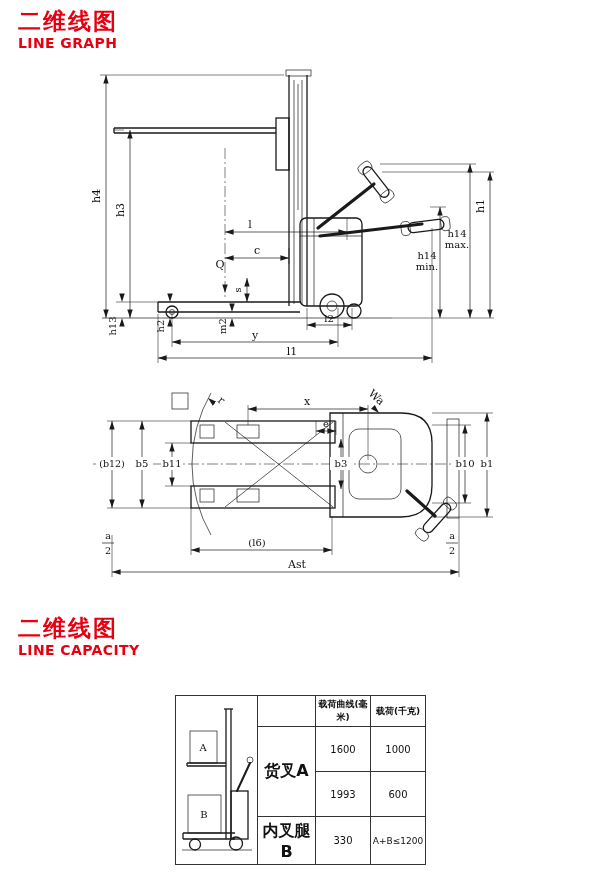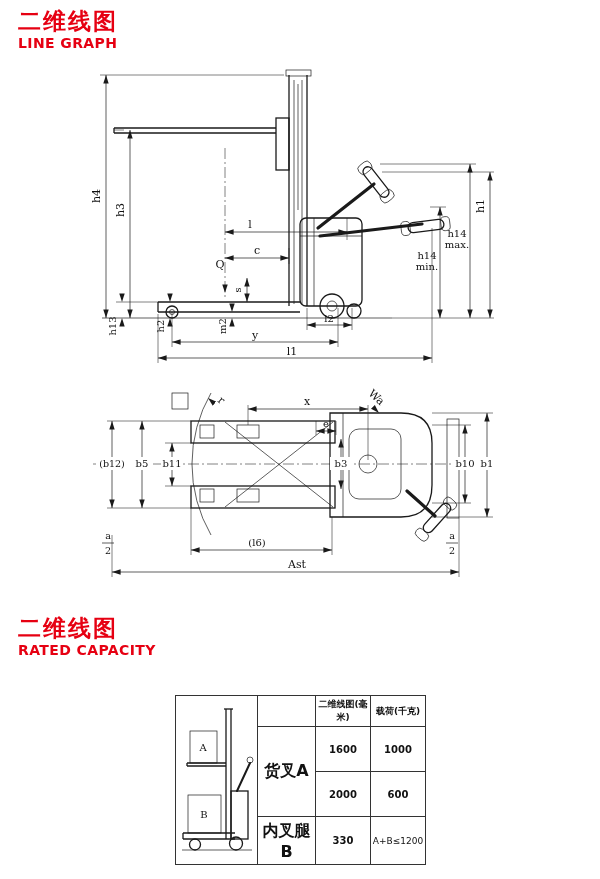--- a/index.html
+++ b/index.html
@@ -21,21 +21,21 @@
   .s1 .dim{marker-start:url(#arr1);marker-end:url(#arr1);}
   .s1 .dimend{marker-end:url(#arr1);}
   .s2 .dim{marker-start:url(#arr2);marker-end:url(#arr2);}
   .s2 .dimend{marker-end:url(#arr2);}
   .wbg{fill:#ffffff;stroke:none;}
   
   .cap-table{position:absolute;left:175px;top:695px;width:250px;border-collapse:collapse;table-layout:fixed;color:#111;}
   .cap-table td,.cap-table th{border:1px solid #333;text-align:center;vertical-align:middle;padding:0;overflow:hidden;}
   .cap-table th{font-size:9px;font-weight:bold;}
   .cap-table .grp{font-size:16px;font-weight:bold;}
-  .cap-table .num{font-size:10px;font-weight:bold;}
+  .cap-table .num{font-size:10px;font-weight:normal;}
   .cap-table .small{font-size:9px;font-weight:normal;}
   .hrow{height:31px;}
   .r1{height:45px;}
   .r2{height:45px;}
   .r3{height:48px;}
   .diagram-cell{vertical-align:middle;}
   .diagram-cell svg{display:block;margin:4px auto;}
 </style>
 </head>
 <body>
@@ -264,21 +264,21 @@
     <text x="23" y="154" text-anchor="middle" class="t9">a</text>
     <text x="23" y="169" text-anchor="middle" class="t9">2</text>
     <text x="367" y="154" text-anchor="middle" class="t9">a</text>
     <text x="367" y="169" text-anchor="middle" class="t9">2</text>
     <text x="172" y="161" text-anchor="middle" class="t10">(l6)</text>
     <text x="212" y="183" text-anchor="middle">Ast</text>
   </svg>
 
   <div class="sec-header" style="top:615px;">
     <div class="sec-title">二维线图</div>
-    <div class="sec-sub">RATED CAPACITY</div>
+    <div class="sec-sub">LINE CAPACITY</div>
   </div>
 
   <table class="cap-table">
     <colgroup>
         <col style="width:82px">
         <col style="width:58px">
         <col style="width:55px">
         <col style="width:55px">
       </colgroup>
     <tbody>
@@ -303,30 +303,30 @@
             <circle class="out" cx="16" cy="141.5" r="5.5"></circle>
             <circle class="out" cx="57" cy="140.5" r="6.5"></circle>
           </g>
           <rect class="thin" x="11" y="28" width="27" height="32"></rect>
           <rect class="thin" x="9" y="92" width="33" height="38"></rect>
           <text x="24" y="48" text-anchor="middle" class="t10">A</text>
           <text x="25" y="115" text-anchor="middle" class="t10">B</text>
         </svg>
       </td>
       <td></td>
-      <th>二维线图(毫米)</th>
+      <th>载荷曲线(毫米)</th>
       <th>载荷(千克)</th>
     </tr>
     <tr class="r1">
       <td rowspan="2" class="grp">货叉A</td>
       <td class="num">1600</td>
       <td class="num">1000</td>
     </tr>
     <tr class="r2">
-      <td class="num">2000</td>
+      <td class="num">1993</td>
       <td class="num">600</td>
     </tr>
     <tr class="r3">
       <td class="grp">内叉腿B</td>
       <td class="num">330</td>
       <td class="small">A+B≤1200</td>
     </tr>
   </tbody>
     </table>
 

